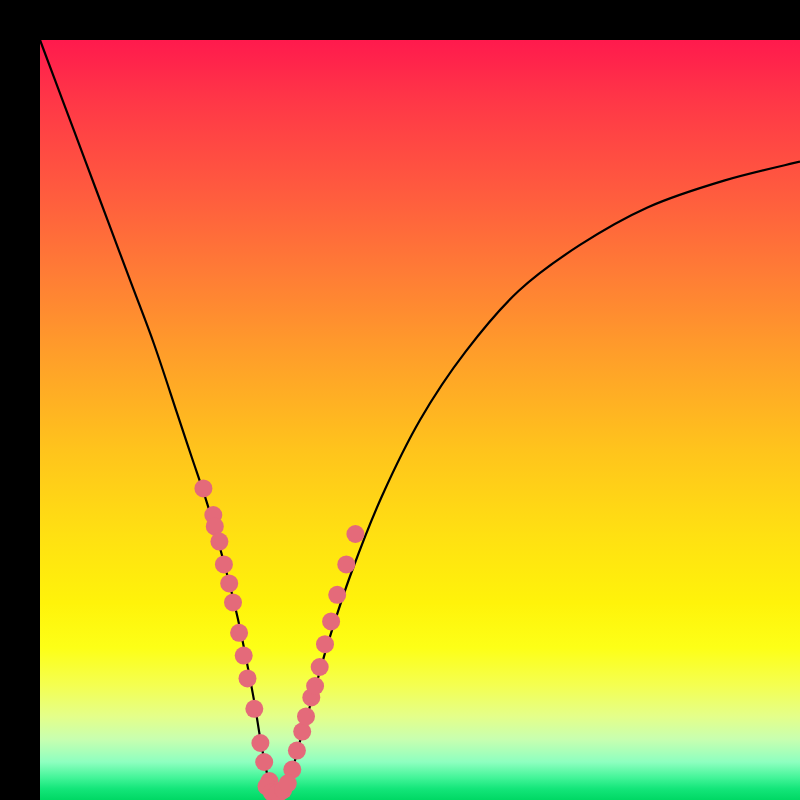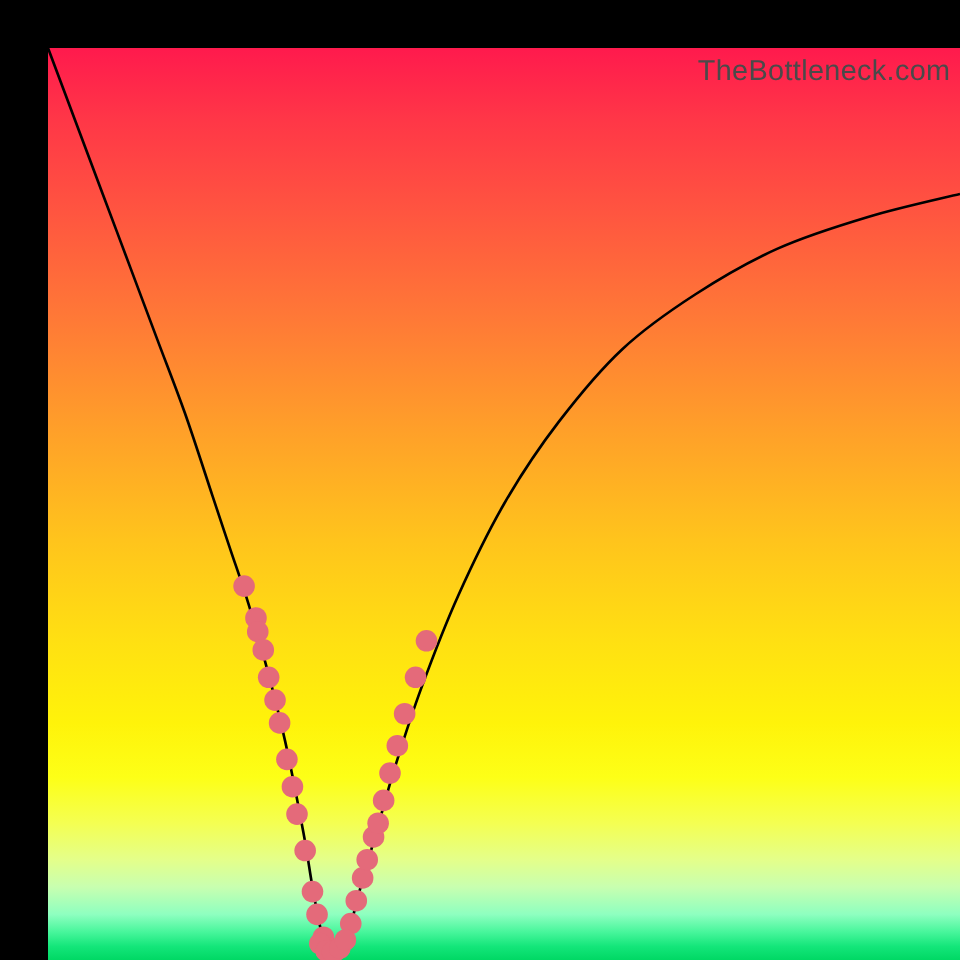--- a/index.html
+++ b/index.html
@@ -70,21 +70,20 @@
     fill: #e46a7a;
     stroke: none;
   }
 </style>
 </head>
 <body>
 
 <div class="frame">
   <div class="plot-area">
 
-    <div class="watermark">TheBottleneck.com</div>
 
     <svg class="curve" viewBox="0 0 760 760" preserveAspectRatio="none">
       <path id="main-curve" class="curve-path" d="M 0.0 0.0 C 3.8 10.1 15.2 40.5 22.8 60.8 C 30.4 81.1 38.0 101.3 45.6 121.6 C 53.2 141.9 60.8 162.1 68.4 182.4 C 76.0 202.7 83.6 222.9 91.2 243.2 C 98.8 263.5 106.4 282.5 114.0 304.0 C 121.6 325.5 130.5 353.4 136.8 372.4 C 143.1 391.4 146.9 402.8 152.0 418.0 C 157.1 433.2 162.1 447.1 167.2 463.6 C 172.3 480.1 177.3 497.8 182.4 516.8 C 187.5 535.8 192.5 554.8 197.6 577.6 C 202.7 600.4 209.0 633.3 212.8 653.6 C 216.6 673.9 217.9 685.3 220.4 699.2 C 222.9 713.1 225.5 728.3 228.0 737.2 C 230.5 746.1 233.1 749.9 235.6 752.4 C 238.1 754.9 240.7 754.9 243.2 752.4 C 245.7 749.9 248.3 744.8 250.8 737.2 C 253.3 729.6 254.6 720.7 258.4 706.8 C 262.2 692.9 268.5 671.3 273.6 653.6 C 278.7 635.9 282.5 620.7 288.8 600.4 C 295.1 580.1 302.7 556.1 311.6 532.0 C 320.5 507.9 330.6 481.3 342.0 456.0 C 353.4 430.7 366.1 404.1 380.0 380.0 C 393.9 355.9 409.1 333.1 425.6 311.6 C 442.1 290.1 459.8 268.5 478.8 250.8 C 497.8 233.1 518.1 219.1 539.6 205.2 C 561.1 191.3 583.9 178.0 608.0 167.2 C 632.1 156.4 658.7 148.2 684.0 140.6 C 709.3 133.0 747.3 124.8 760.0 121.6 "></path>
       <g id="dots-left">
           <circle cx="163.4" cy="448.4" r="9" class="dot"></circle>
           <circle cx="173.3" cy="475.0" r="9" class="dot"></circle>
           <circle cx="174.8" cy="486.4" r="9" class="dot"></circle>
           <circle cx="179.4" cy="501.6" r="9" class="dot"></circle>
           <circle cx="183.9" cy="524.4" r="9" class="dot"></circle>
           <circle cx="189.2" cy="543.4" r="9" class="dot"></circle>

